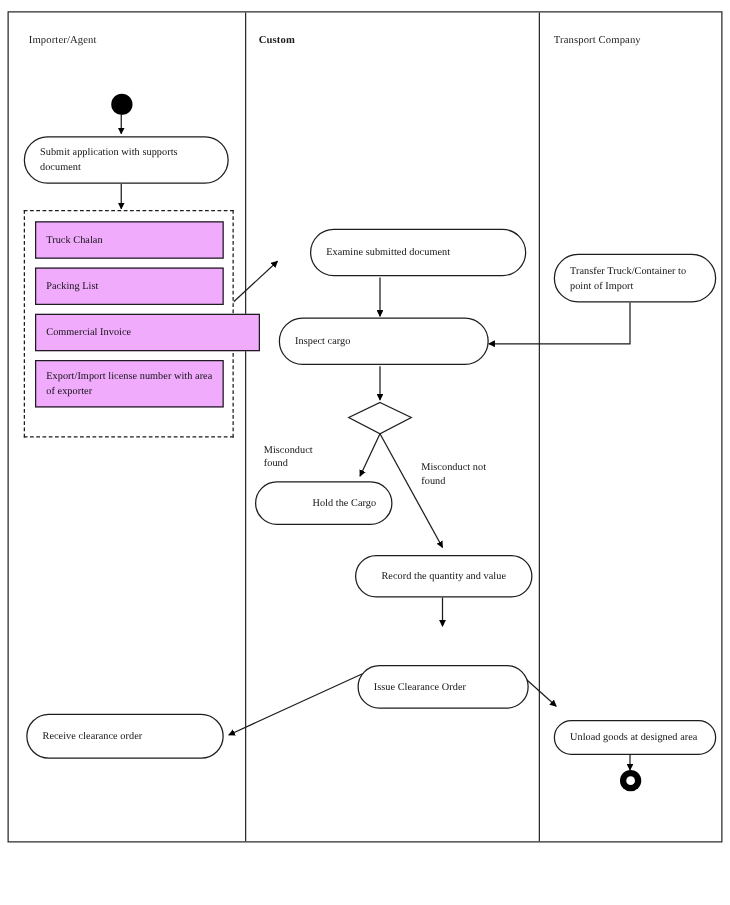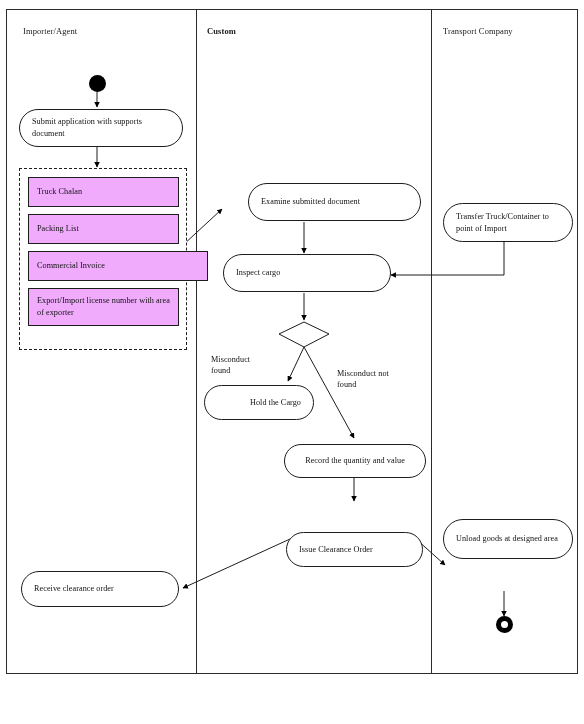--- a/index.html
+++ b/index.html
@@ -240,21 +240,21 @@
     </div>
 
     <div class="node" style="left:279px; top:494px; width:137px; height:35px;margin-top:28px;">
       <span>Issue Clearance Order</span>
     </div>
 
     <div class="node" style="left:436px; top:193px; width:130px; height:39px;align-items:center;">
       <span>Transfer Truck/Container to point of Import</span>
     </div>
 
-    <div class="node" style="left:436px; top:509px; width:130px; height:40px;">
+    <div class="node" style="left:436px; top:566px; width:130px; height:28px;">
       <span>Unload goods at designed area</span>
     </div>
 
     <div class="end-node" style="left:489px; top:606px;"></div>
 
   </div>
 
 
 </div>
 

